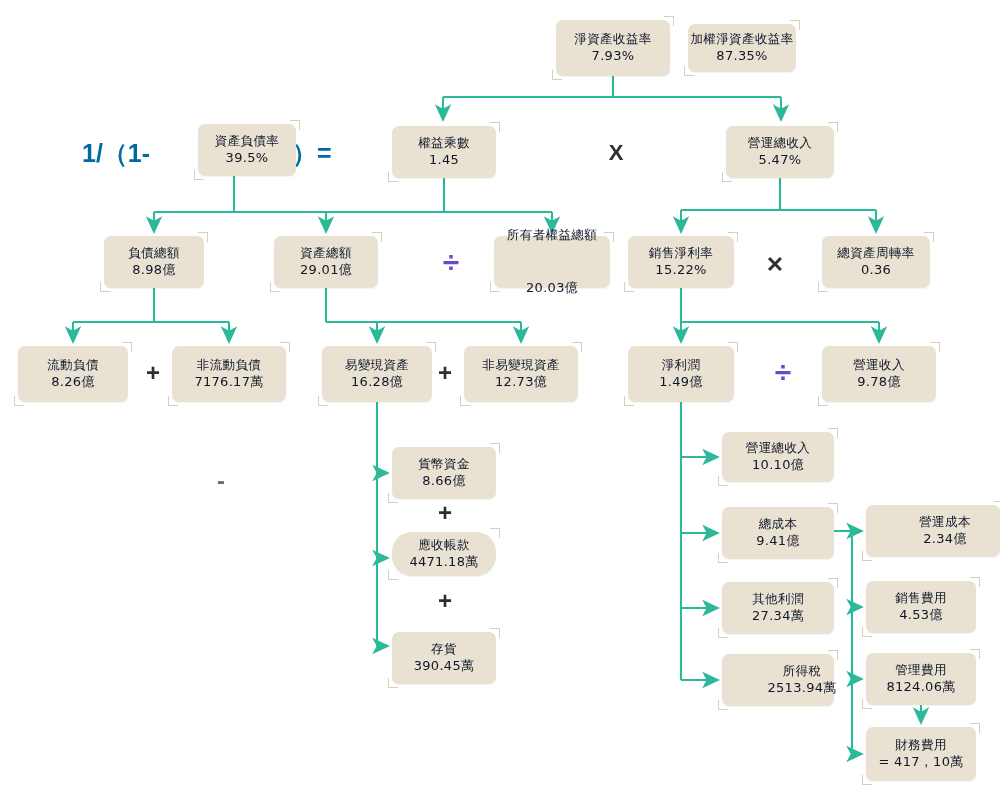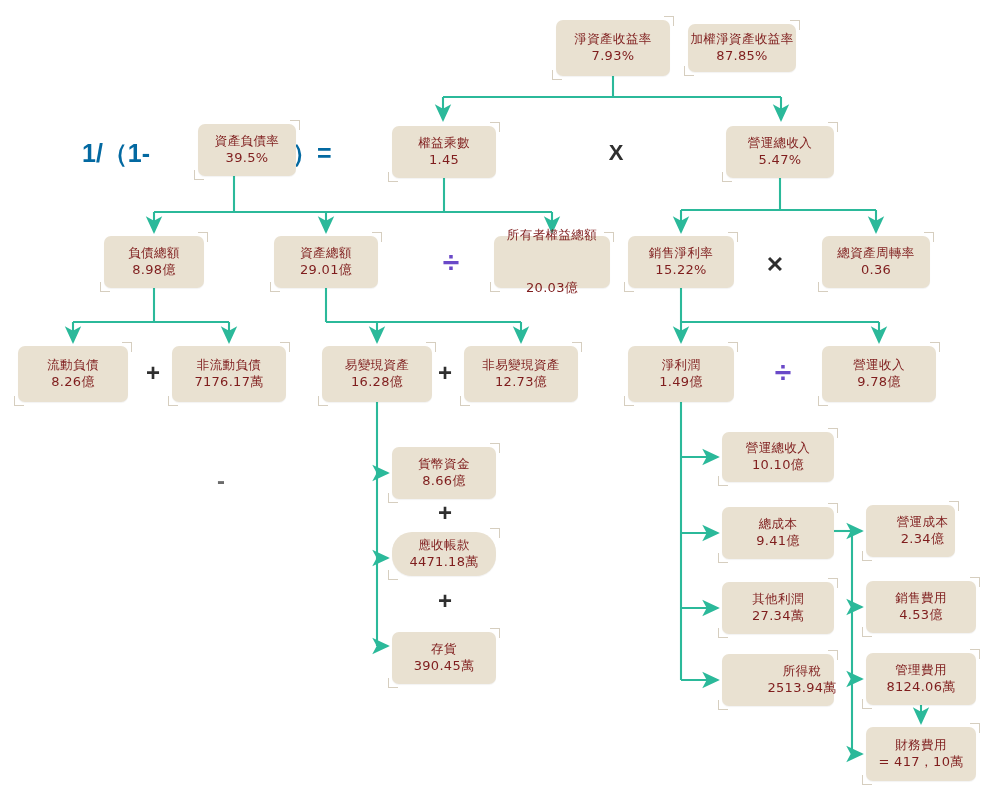--- a/index.html
+++ b/index.html
@@ -9,21 +9,21 @@
   }
   #canvas{position:absolute;left:0;top:0;width:1000px;height:797px;}
   svg.links{position:absolute;left:0;top:0;width:1000px;height:797px;pointer-events:none;}
 
   .node{
     position:absolute;
     background:#e9e1d1;
     border-radius:7px;
     box-sizing:border-box;
     display:flex;flex-direction:column;align-items:center;justify-content:center;
-    color:#7f1d1d;
+    color:#0f172a;
     line-height:1.28;
     text-align:center;
     box-shadow:0 1px 1px rgba(0,0,0,0.05);
   }
   .node .t{font-size:12.5px;letter-spacing:.4px;white-space:nowrap;}
   .node .v{font-size:13px;letter-spacing:.3px;white-space:nowrap;margin-top:1px;}
 
   
   .node::before,.node::after{
     content:"";position:absolute;width:9px;height:9px;pointer-events:none;
@@ -120,21 +120,21 @@
   <div class="formula" style="left:82px;top:137px;">1/（1-</div>
   <div class="formula" style="left:292px;top:137px;">）=</div>
 
   <div id="nodes">
       <div class="node" style="left: 556px; top: 20px; width: 114px; height: 56px;">
         <div class="t">淨資產收益率</div>
         <div class="v">7.93%</div>
       </div>
       <div class="node" style="left: 688px; top: 24px; width: 108px; height: 48px;">
         <div class="t">加權淨資產收益率</div>
-        <div class="v">87.85%</div>
+        <div class="v">87.35%</div>
       </div>
       <div class="node" style="left: 198px; top: 124px; width: 98px; height: 52px;">
         <div class="t">資產負債率</div>
         <div class="v">39.5%</div>
       </div>
       <div class="node" style="left: 392px; top: 126px; width: 104px; height: 52px;">
         <div class="t">權益乘數</div>
         <div class="v">1.45</div>
       </div>
       <div class="node" style="left: 726px; top: 126px; width: 108px; height: 52px;">
@@ -206,21 +206,21 @@
         <div class="v">9.41億</div>
       </div>
       <div class="node" style="left: 722px; top: 582px; width: 112px; height: 52px;">
         <div class="t">其他利潤</div>
         <div class="v">27.34萬</div>
       </div>
       <div class="node" style="left: 722px; top: 654px; width: 112px; height: 52px; padding-left: 48px;">
         <div class="t">所得稅</div>
         <div class="v">2513.94萬</div>
       </div>
-      <div class="node" style="left: 866px; top: 505px; width: 89px; height: 52px; padding-left: 24px;">
+      <div class="node" style="left: 866px; top: 505px; width: 134px; height: 52px; padding-left: 24px;">
         <div class="t">營運成本</div>
         <div class="v">2.34億</div>
       </div>
       <div class="node" style="left: 866px; top: 581px; width: 110px; height: 52px;">
         <div class="t">銷售費用</div>
         <div class="v">4.53億</div>
       </div>
       <div class="node" style="left: 866px; top: 653px; width: 110px; height: 52px;">
         <div class="t">管理費用</div>
         <div class="v">8124.06萬</div>

